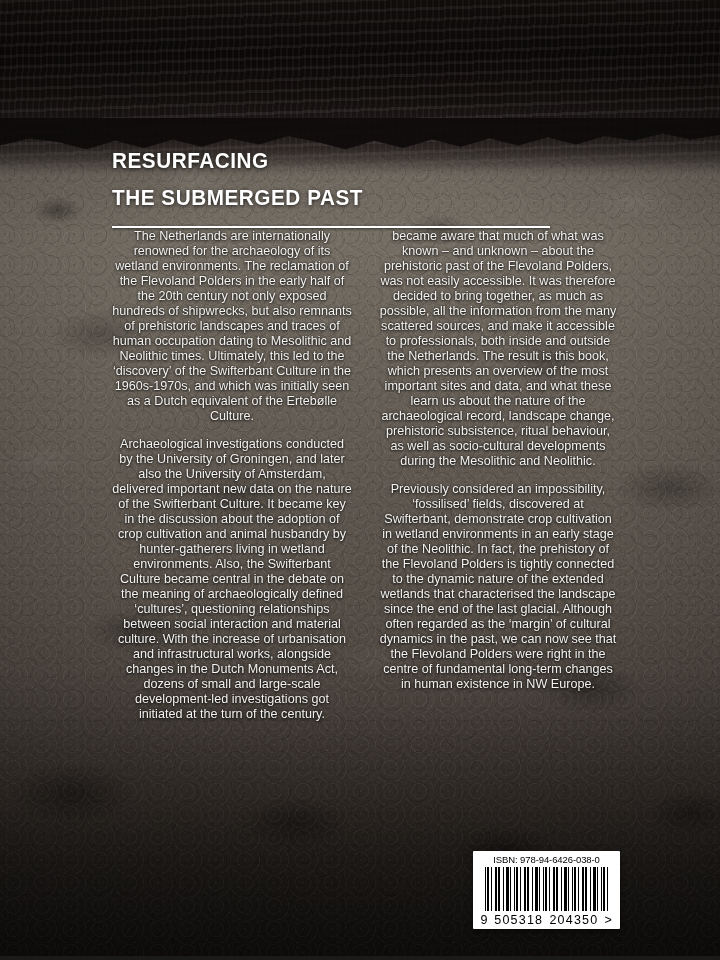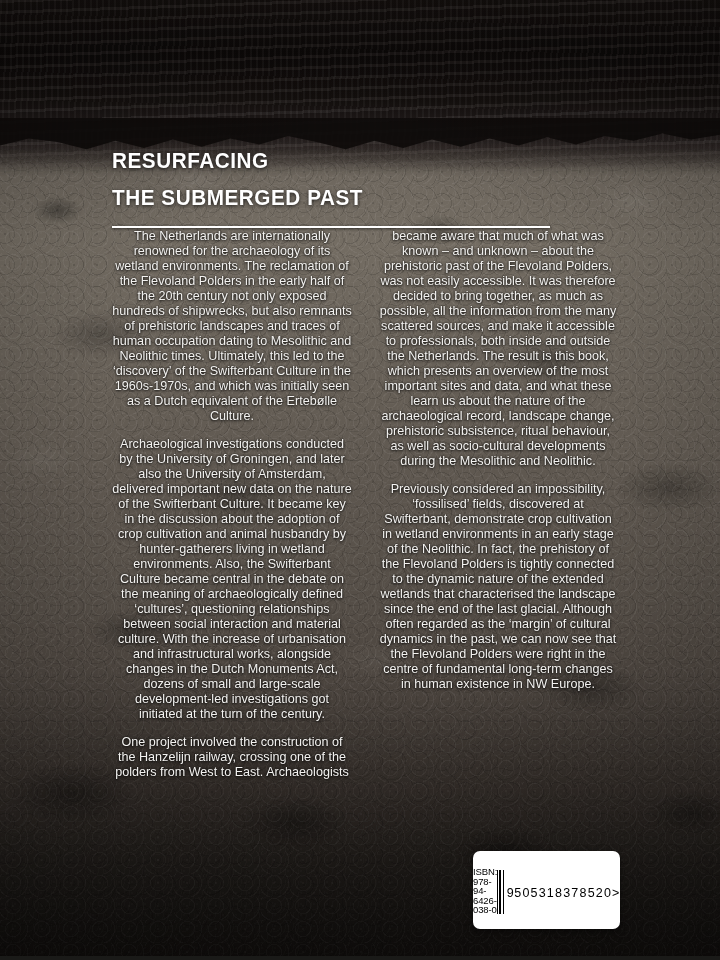--- a/index.html
+++ b/index.html
@@ -159,24 +159,24 @@
   .publisher .b { font-weight: 700; color: #ffffff; letter-spacing: -0.3px; }
   .publisher .l { font-weight: 400; color: #ffffff; letter-spacing: -0.2px; }
 
   .barcode-box {
     position: absolute;
     left: 473px;
     top: 851px;
     width: 147px;
     height: 78px;
     background: #ffffff;
-    border-radius: 7px;
+    border-radius: 1px;
     box-shadow: 0 2px 6px rgba(0,0,0,.55);
     display: flex;
-    flex-direction: row;
+    flex-direction: column;
     align-items: center;
     padding-top: 4px;
     box-sizing: border-box;
   }
   .isbn-text {
     font-family: "Liberation Sans", sans-serif;
     font-size: 9.5px;
     color: #000;
     letter-spacing: -0.1px;
     line-height: 1;
@@ -222,34 +222,33 @@
     <div class="title-block">
       <div class="title-line first">RESURFACING</div>
       <div class="title-line second">THE SUBMERGED PAST</div>
       <div class="title-rule"></div>
     </div>
 
     <div class="columns">
       <div class="col">
         <p>The Netherlands are internationally renowned for the archaeology of its wetland environments. The reclamation of the Flevoland Polders in the early half of the 20th century not only exposed hundreds of shipwrecks, but also remnants of prehistoric landscapes and traces of human occupation dating to Mesolithic and Neolithic times. Ultimately, this led to the ‘discovery’ of the Swifterbant Culture in the 1960s-1970s, and which was initially seen as a Dutch equivalent of the Ertebølle Culture.</p>
         <p>Archaeological investigations conducted by the University of Groningen, and later also the University of Amsterdam, delivered important new data on the nature of the Swifterbant Culture. It became key in the discussion about the adoption of crop cultivation and animal husbandry by hunter-gatherers living in wetland environments. Also, the Swifterbant Culture became central in the debate on the meaning of archaeologically defined ‘cultures’, questioning relationships between social interaction and material culture. With the increase of urbanisation and infrastructural works, alongside changes in the Dutch Monuments Act, dozens of small and large-scale development-led investigations got initiated at the turn of the century.</p>
-        <p>One project involved the construction of the Hanzelijn railway, crossing one of the polders from West to East. Archaeologists</p>
       </div>
       <div class="col">
         <p>became aware that much of what was known – and unknown – about the prehistoric past of the Flevoland Polders, was not easily accessible. It was therefore decided to bring together, as much as possible, all the information from the many scattered sources, and make it accessible to professionals, both inside and outside the Netherlands. The result is this book, which presents an overview of the most important sites and data, and what these learn us about the nature of the archaeological record, landscape change, prehistoric subsistence, ritual behaviour, as well as socio-cultural developments during the Mesolithic and Neolithic.</p>
         <p>Previously considered an impossibility, ‘fossilised’ fields, discovered at Swifterbant, demonstrate crop cultivation in wetland environments in an early stage of the Neolithic. In fact, the prehistory of the Flevoland Polders is tightly connected to the dynamic nature of the extended wetlands that characterised the landscape since the end of the last glacial. Although often regarded as the ‘margin’ of cultural dynamics in the past, we can now see that the Flevoland Polders were right in the centre of fundamental long-term changes in human existence in NW Europe.</p>
       </div>
     </div>
 
 
     <div class="barcode-box">
       <div class="isbn-text">ISBN: 978-94-6426-038-0</div>
       <div class="bars"></div>
       <div class="bars-digits">
         <span>9</span>
         <span class="grp">505318</span>
-        <span class="grp">378520</span>
+        <span class="grp">204350</span>
         <span>&gt;</span>
       </div>
     </div>
 
   </div>
 </div>
 
 </body></html>

